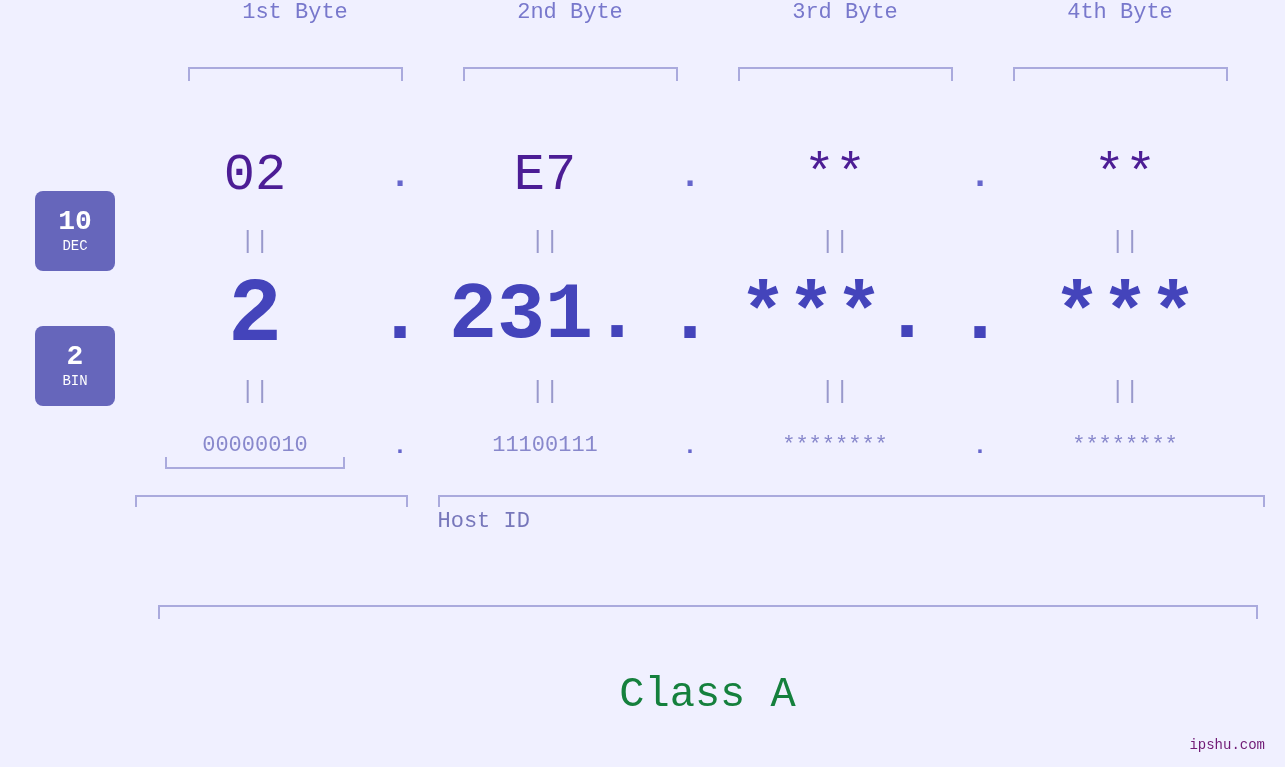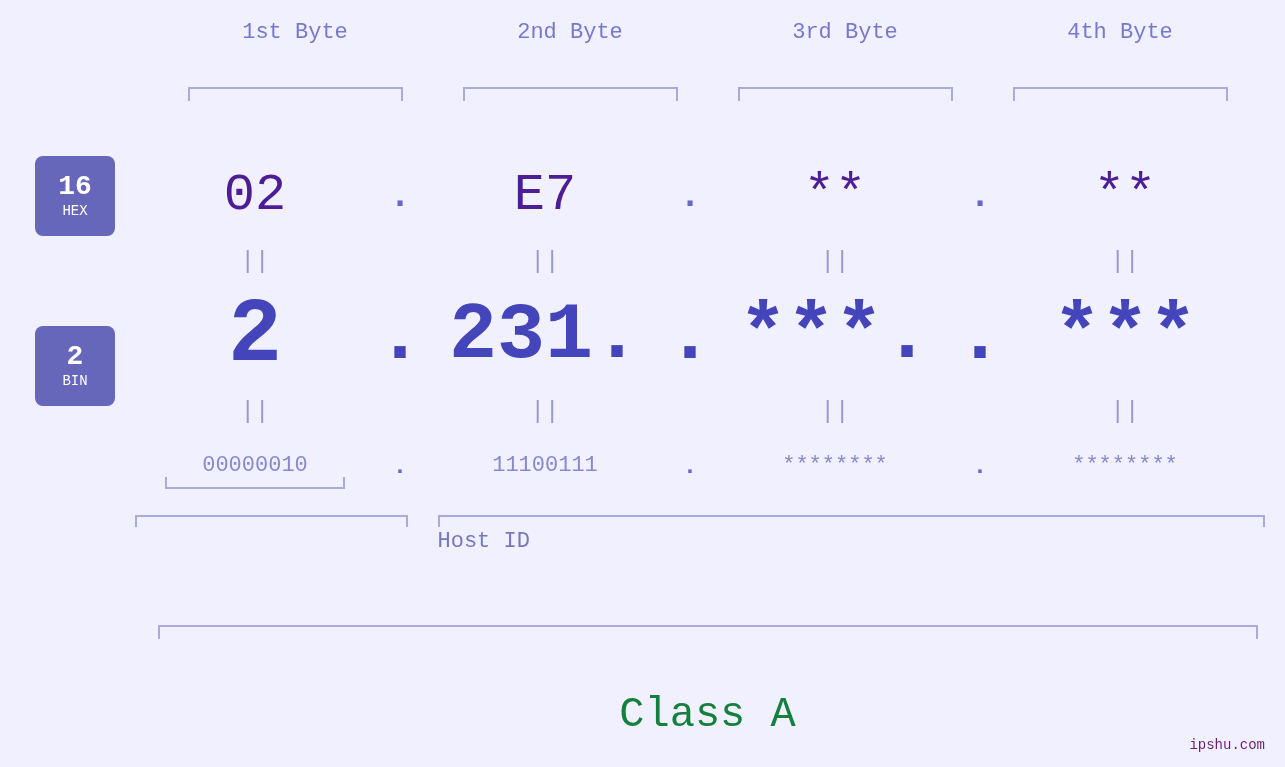--- a/index.html
+++ b/index.html
@@ -14,21 +14,20 @@
     }
 
     .container {
       width: 1285px;
       height: 767px;
       position: relative;
       display: flex;
       flex-direction: column;
       align-items: center;
       justify-content: flex-start;
-      padding-top: 20px;
       gap: 36px;
     }
 
     .byte-header {
       flex: 1;
       text-align: center;
       color: #7878cc;
       font-size: 22px;
       font-family: 'Courier New', Courier, monospace;
     }
@@ -216,29 +215,29 @@
       <div style="position:absolute;left:30px;right:30px;top:0;height:2px;background:#aaaadd;"></div>
       <div style="position:absolute;left:30px;top:0;width:2px;height:14px;background:#aaaadd;"></div>
       <div style="position:absolute;right:30px;top:0;width:2px;height:14px;background:#aaaadd;"></div>
     </div>
   </div>
 
   <div style="display:flex; width:1285px;">
 
     <div class="badges-column">
 
-      <div class="badges-row-hex">
+
+      <div class="badges-row-eq"></div>
+
+      <div class="badges-row-dec">
         <div class="badge">
-          <span class="badge-number">16</span>
-          <span class="badge-label">HEX</span>
-        </div>
-      </div>
-
-      <div class="badges-row-eq"></div>
-
+          <span class="badge-number">10</span>
+          <span class="badge-label">DEC</span>
+        </div>
+      </div>
 
       <div class="badges-row-eq"></div>
 
       <div class="badges-row-bin">
         <div class="badge">
           <span class="badge-number">2</span>
           <span class="badge-label">BIN</span>
         </div>
       </div>
     </div>

